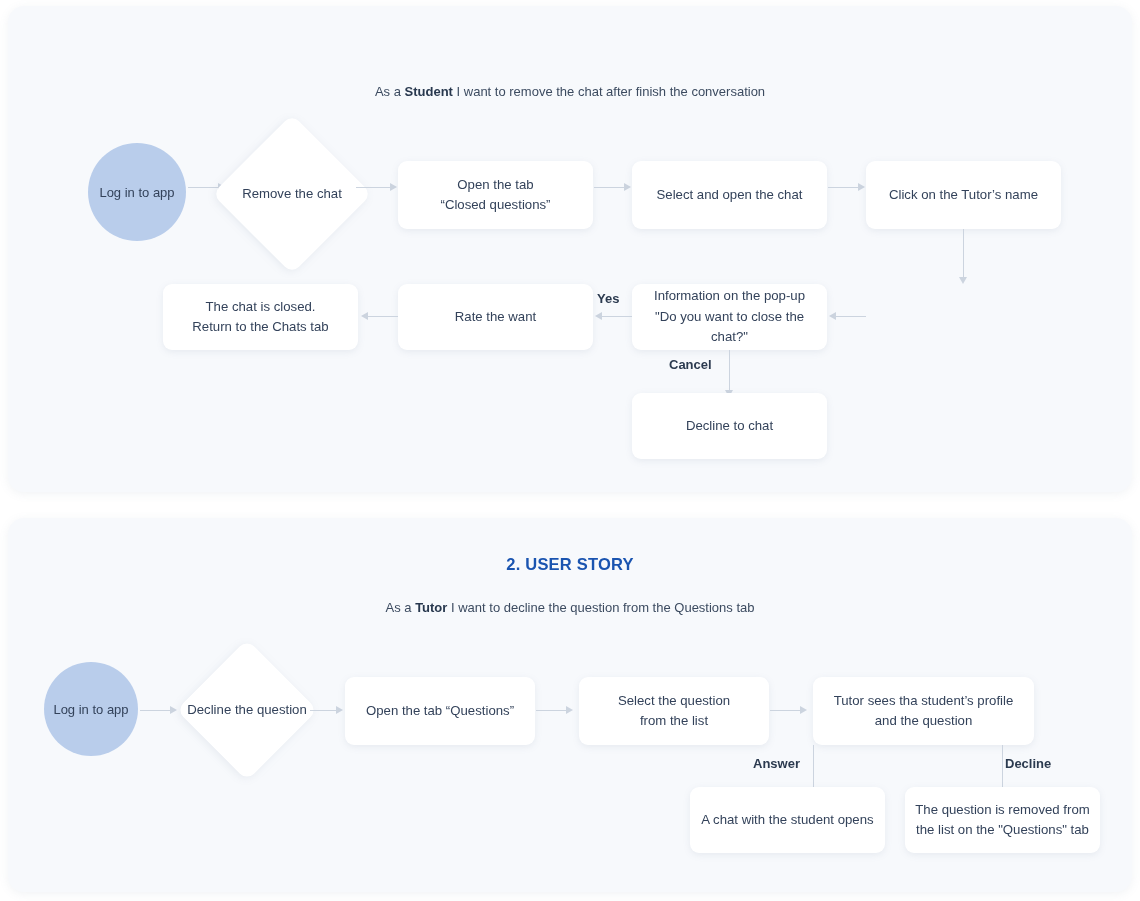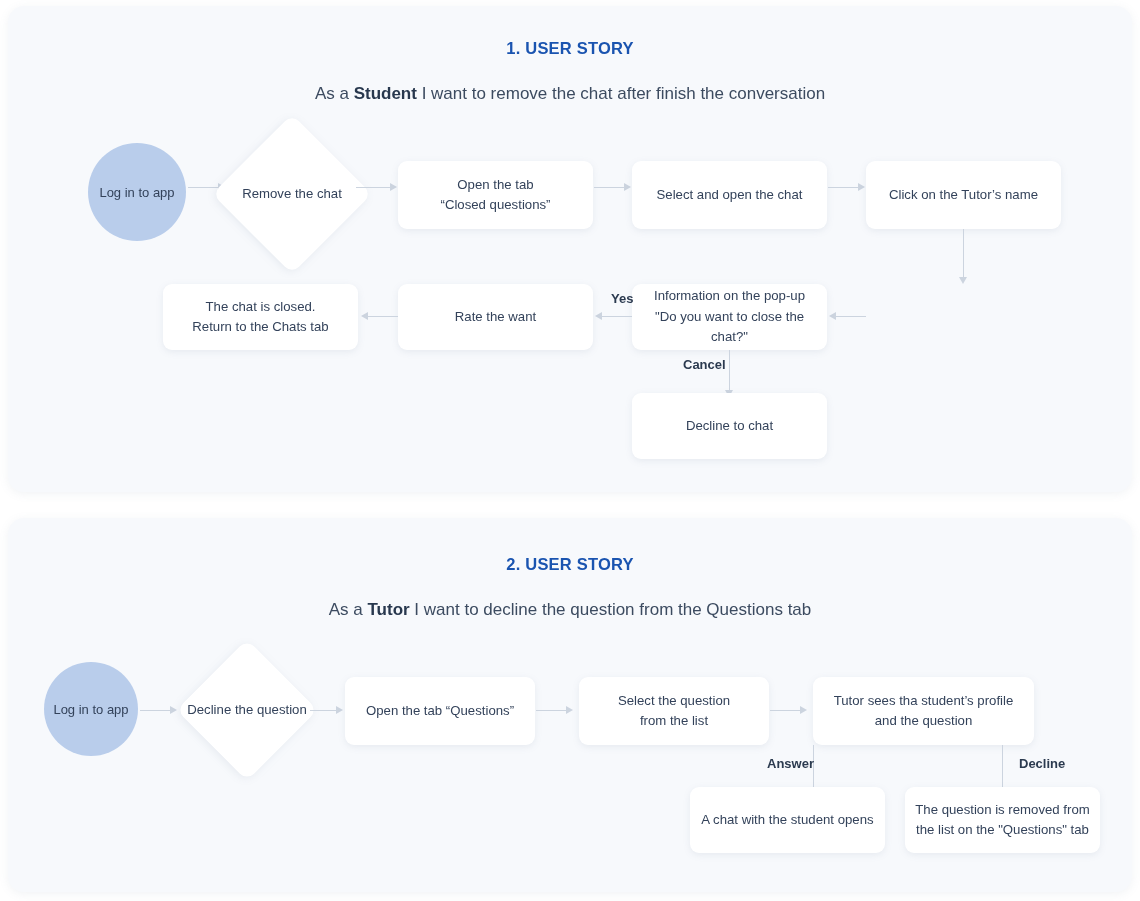--- a/index.html
+++ b/index.html
@@ -36,21 +36,21 @@
     color: #1a54b0;
     font-size: 16.5px;
     font-weight: bold;
     letter-spacing: .2px;
   }
   .story-sub {
     position: absolute;
     width: 100%;
     text-align: center;
     color: #3c4b60;
-    font-size: 17px;
+    font-size: 13px;
   }
   .story-sub b { font-weight: bold; color: #28384e; }
 
   
   .node {
     position: absolute;
     background: #ffffff;
     border-radius: 9px;
     box-shadow: 0 2px 7px rgba(125,140,165,0.13);
     display: flex;
@@ -128,31 +128,29 @@
     border-right: 4.5px solid transparent;
     border-top: 7px solid #ccd4df;
   }
 
   .edge-label {
     position: absolute;
     font-size: 13px;
     font-weight: bold;
     color: #2b3a4f;
     white-space: nowrap;
-    margin-left: 14px;
   }
 </style>
 </head>
 <body>
 
 <div class="page">
 
   <div class="panel" id="panel-1">
 
-    <div class="story-title" style="top:33px;">1. USER STORY</div>
 
     <div class="story-sub" style="top:78px;">
       <span>As a </span><b>Student</b><span> I want to remove the chat after finish the conversation</span>
     </div>
 
     <div class="circle" style="left:80px; top:137px; width:98px; height:98px;">
       <span>Log in to app</span>
     </div>
 
     <div class="conn h" style="left:180px; top:181px; width:32px;"></div>

